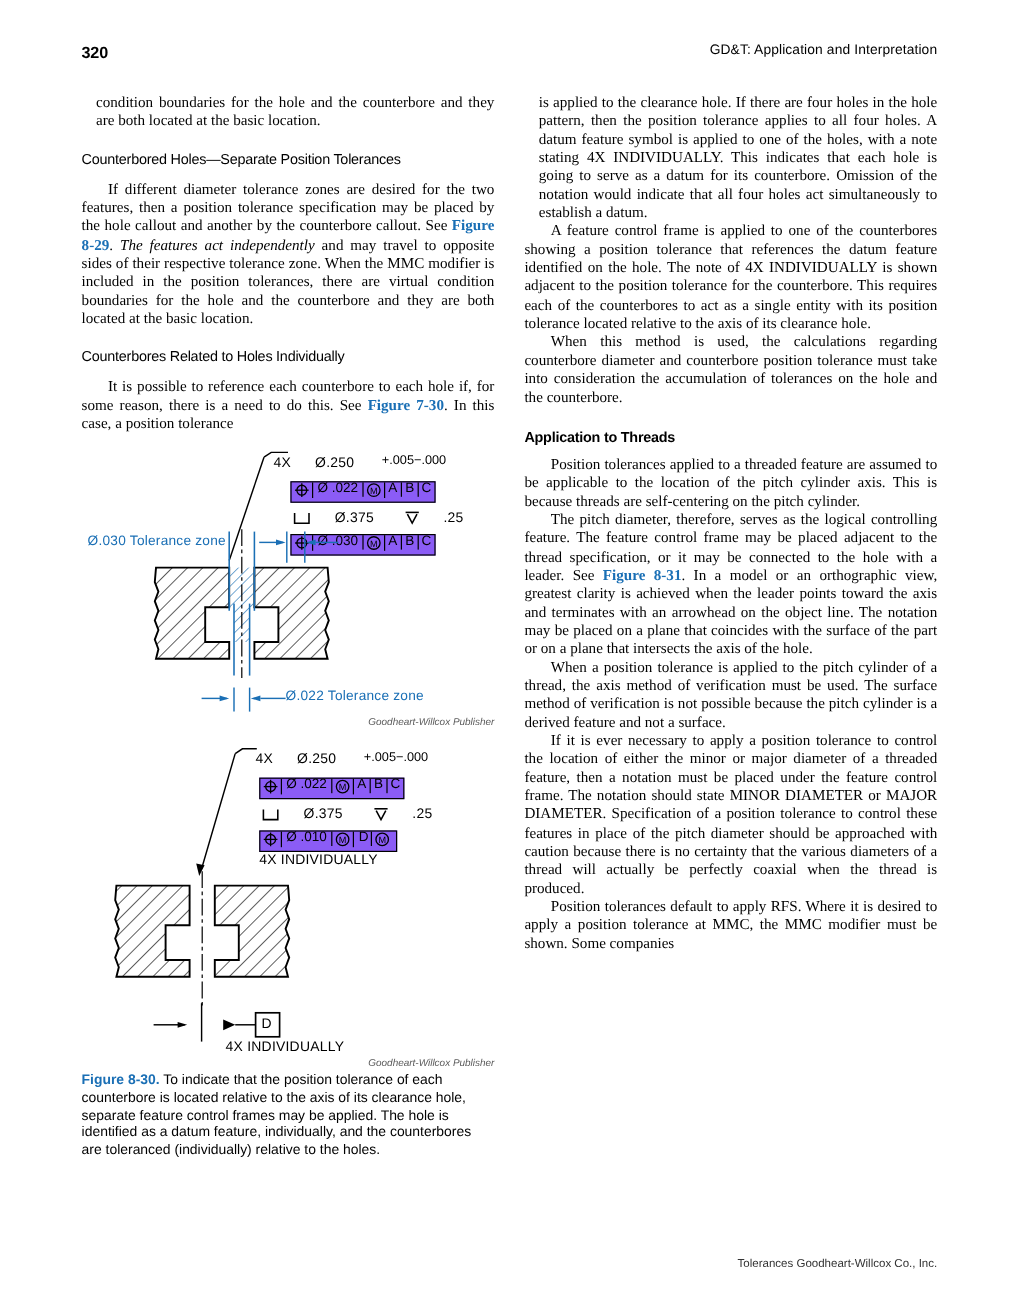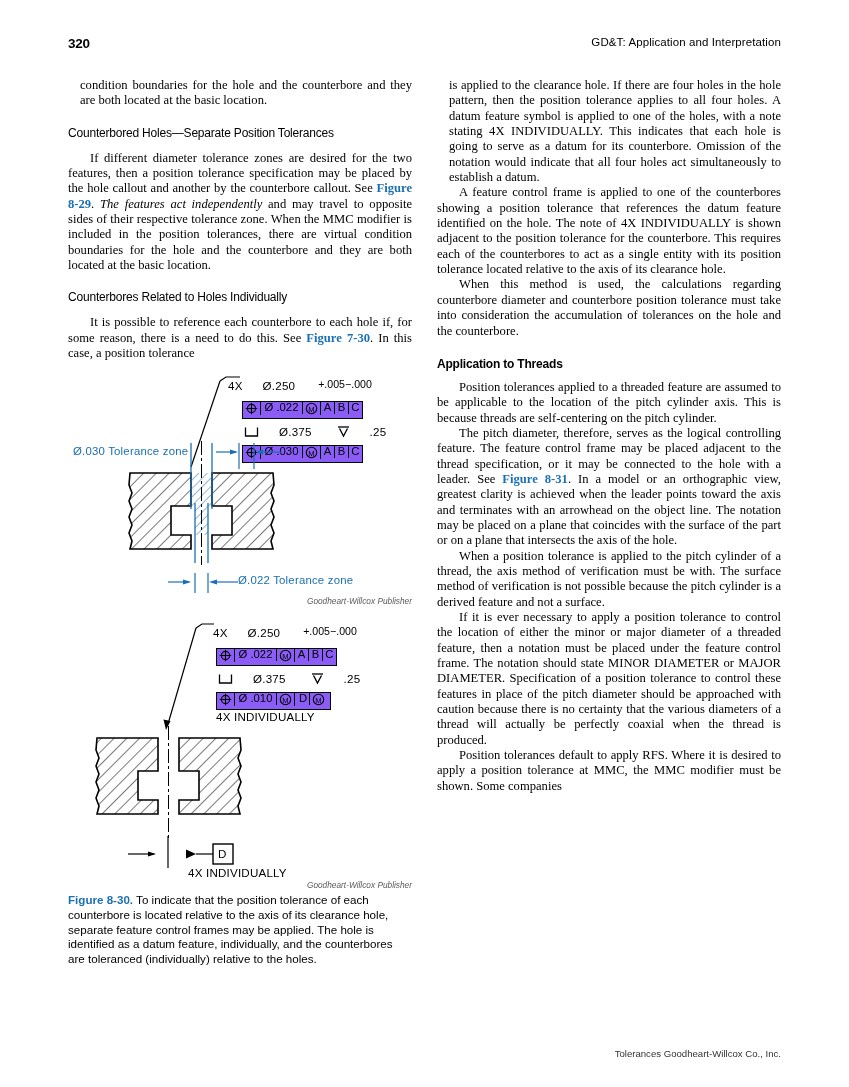--- a/index.html
+++ b/index.html
@@ -416,21 +416,21 @@
       <p class="noind">is applied to the clearance hole. If there are four holes in the hole pattern, then the position tolerance applies to all four holes. A datum feature symbol is applied to one of the holes, with a note stating 4X INDIVIDUALLY. This indicates that each hole is going to serve as a datum for its counterbore. Omission of the notation would indicate that all four holes act simultaneously to establish a datum.</p>
       <p>A feature control frame is applied to one of the counterbores showing a position tolerance that references the datum feature identified on the hole. The note of 4X INDIVIDUALLY is shown adjacent to the position tolerance for the counterbore. This requires each of the counterbores to act as a single entity with its position tolerance located relative to the axis of its clearance hole.</p>
       <p>When this method is used, the calculations regarding counterbore diameter and counterbore position tolerance must take into consideration the accumulation of tolerances on the hole and the counterbore.</p>
 
       <h2 class="bigsec">Application to Threads</h2>
 
       <p>Position tolerances applied to a threaded feature are assumed to be applicable to the location of the pitch cylinder axis. This is because threads are self-centering on the pitch cylinder.</p>
 
       <p><span>The pitch diameter, therefore, serves as the logical controlling feature. The feature control frame may be placed adjacent to the thread specification, or it may be connected to the hole with a leader. See </span><span class="figref">Figure 8-31</span><span>. In a model or an orthographic view, greatest clarity is achieved when the leader points toward the axis and terminates with an arrowhead on the object line. The notation may be placed on a plane that coincides with the surface of the part or on a plane that intersects the axis of the hole.</span></p>
 
-      <p>When a position tolerance is applied to the pitch cylinder of a thread, the axis method of verification must be with. The surface method of verification is not possible because the pitch cylinder is a derived feature and not a surface.</p>
+      <p>When a position tolerance is applied to the pitch cylinder of a thread, the axis method of verification must be used. The surface method of verification is not possible because the pitch cylinder is a derived feature and not a surface.</p>
       <p>If it is ever necessary to apply a position tolerance to control the location of either the minor or major diameter of a threaded feature, then a notation must be placed under the feature control frame. The notation should state MINOR DIAMETER or MAJOR DIAMETER. Specification of a position tolerance to control these features in place of the pitch diameter should be approached with caution because there is no certainty that the various diameters of a thread will actually be perfectly coaxial when the thread is produced.</p>
       <p>Position tolerances default to apply RFS. Where it is desired to apply a position tolerance at MMC, the MMC modifier must be shown. Some companies</p>
 
     </div>
   </div>
 
   <div class="footer">Tolerances Goodheart-Willcox Co., Inc.</div>
 
 </div>
 

